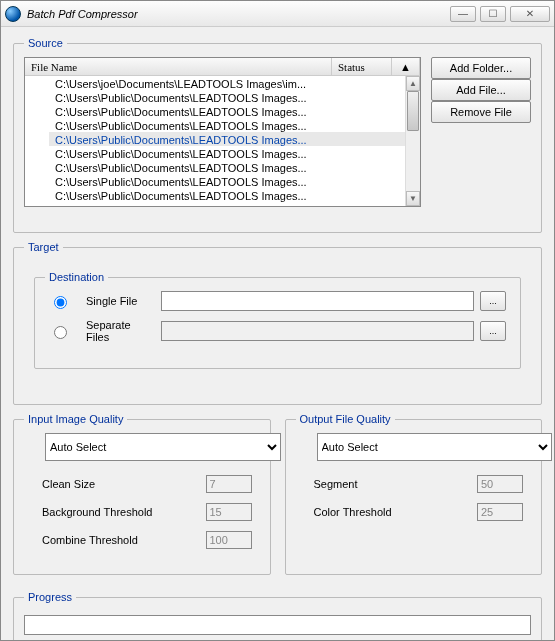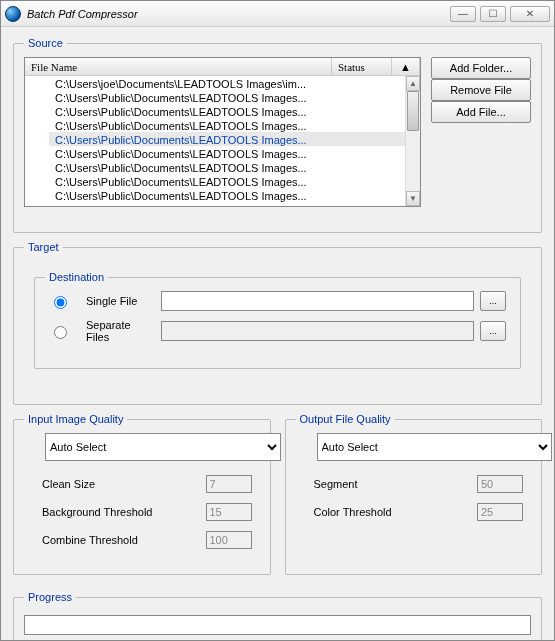--- a/index.html
+++ b/index.html
@@ -268,22 +268,22 @@
           <div class="scrollbar">
             <div class="sbend">▲</div>
             <div class="sbtrack">
               <div class="sbthumb"></div>
             </div>
             <div class="sbend" style="position:absolute;bottom:0;left:0;right:0">▼</div>
           </div>
         </div>
         <div class="srcbtns">
           <button class="std">Add Folder...</button>
+          <button class="std">Add File...</button>
           <button class="std">Remove File</button>
-          <button class="std">Add File...</button>
         </div>
       </div>
     </fieldset>
 
     <fieldset>
       <legend>Target</legend>
       <fieldset class="inner">
         <legend>Destination</legend>
         <div class="dest-grid">
           <label class="radiolbl">

